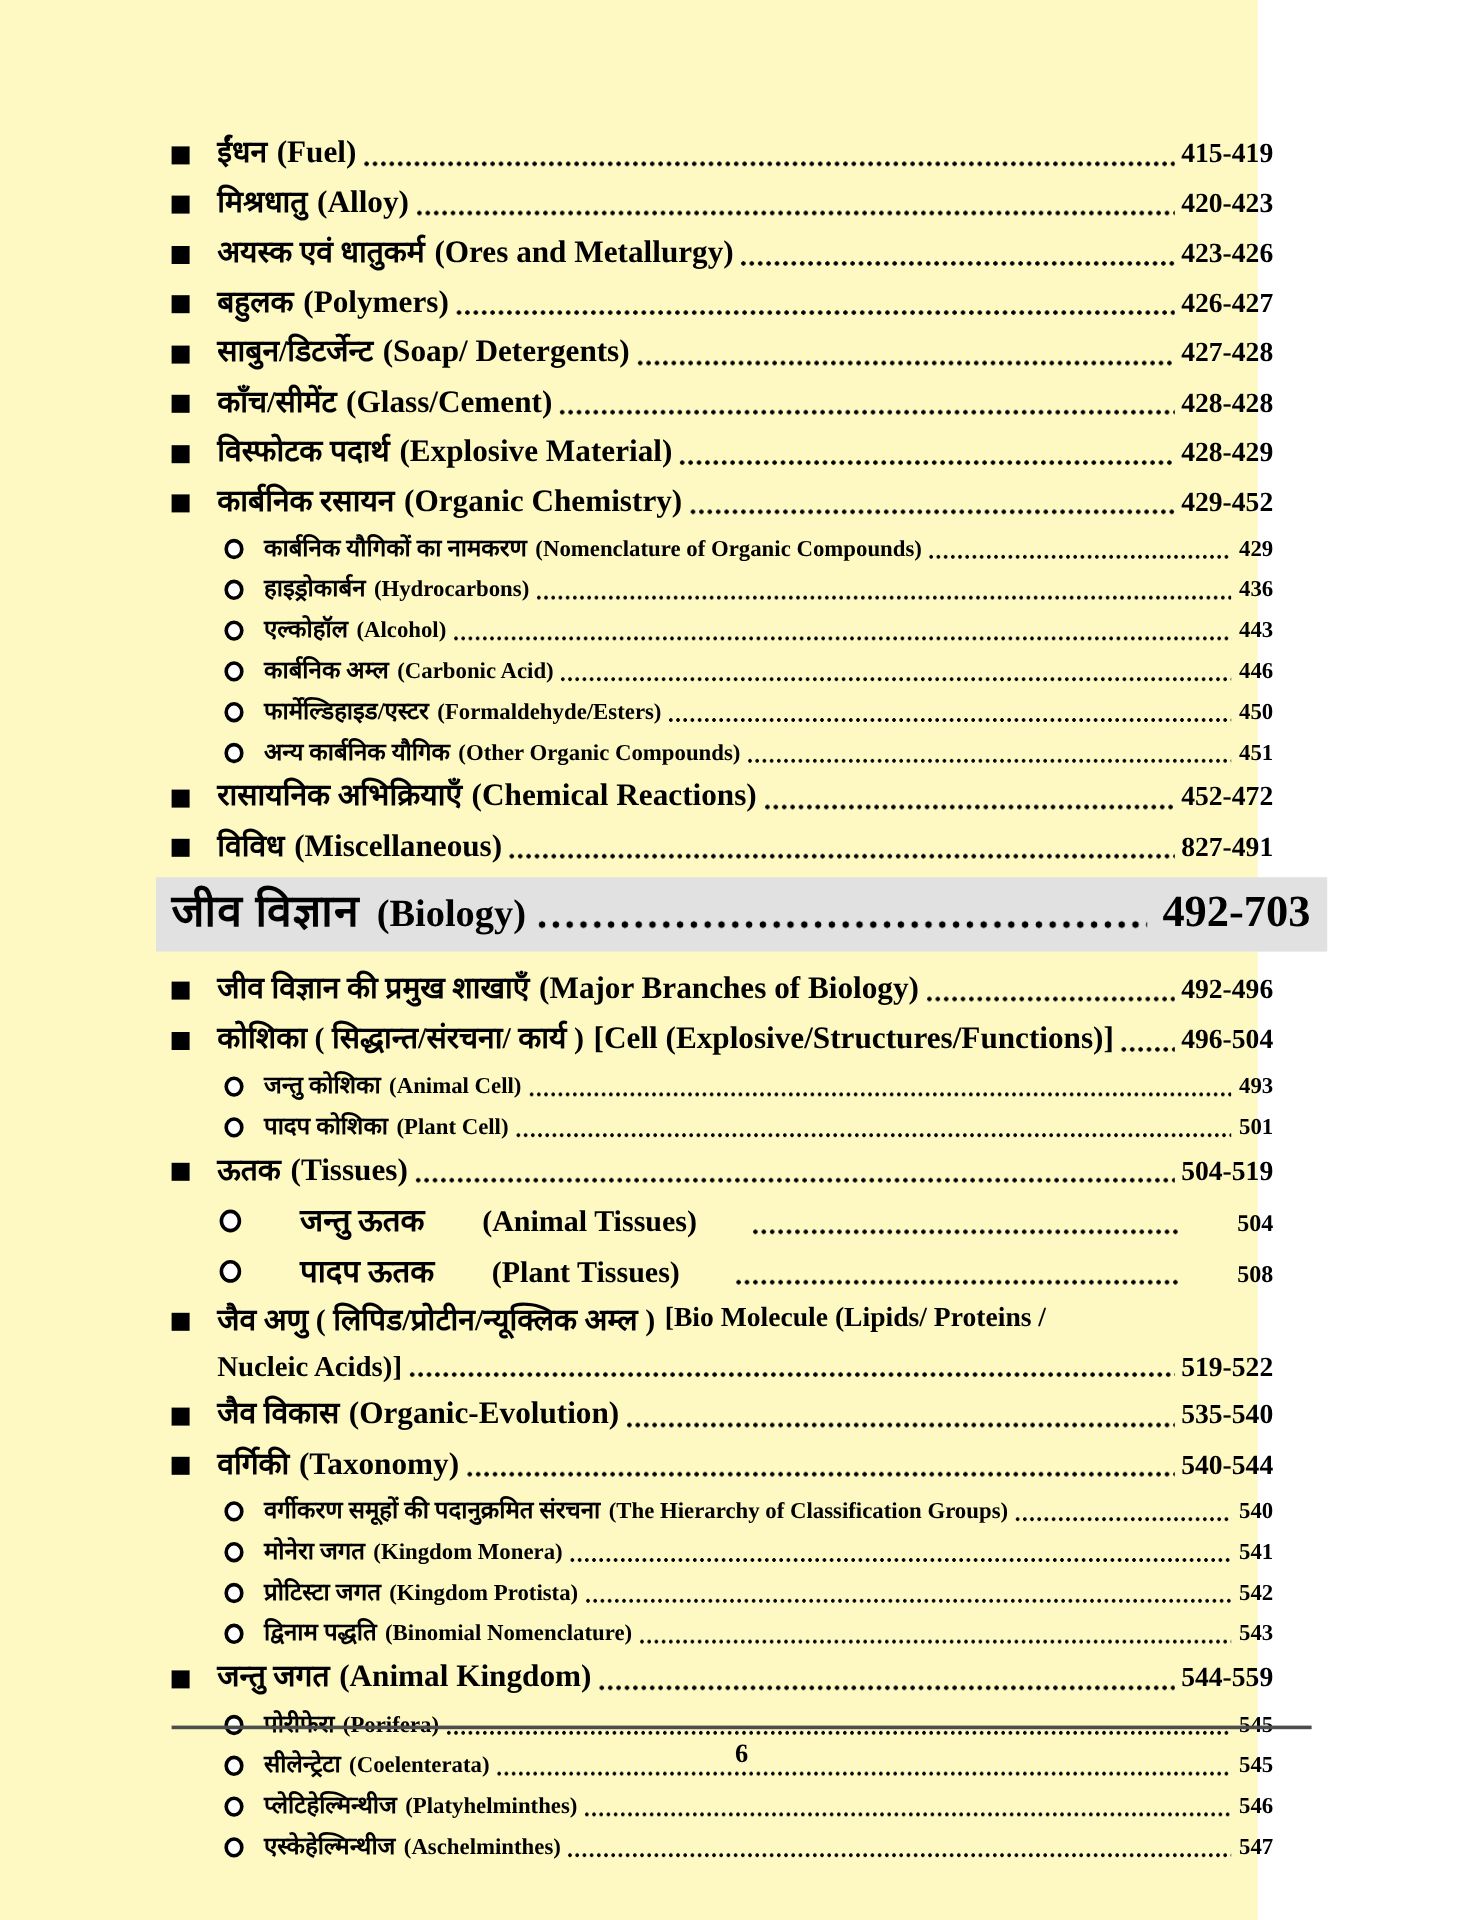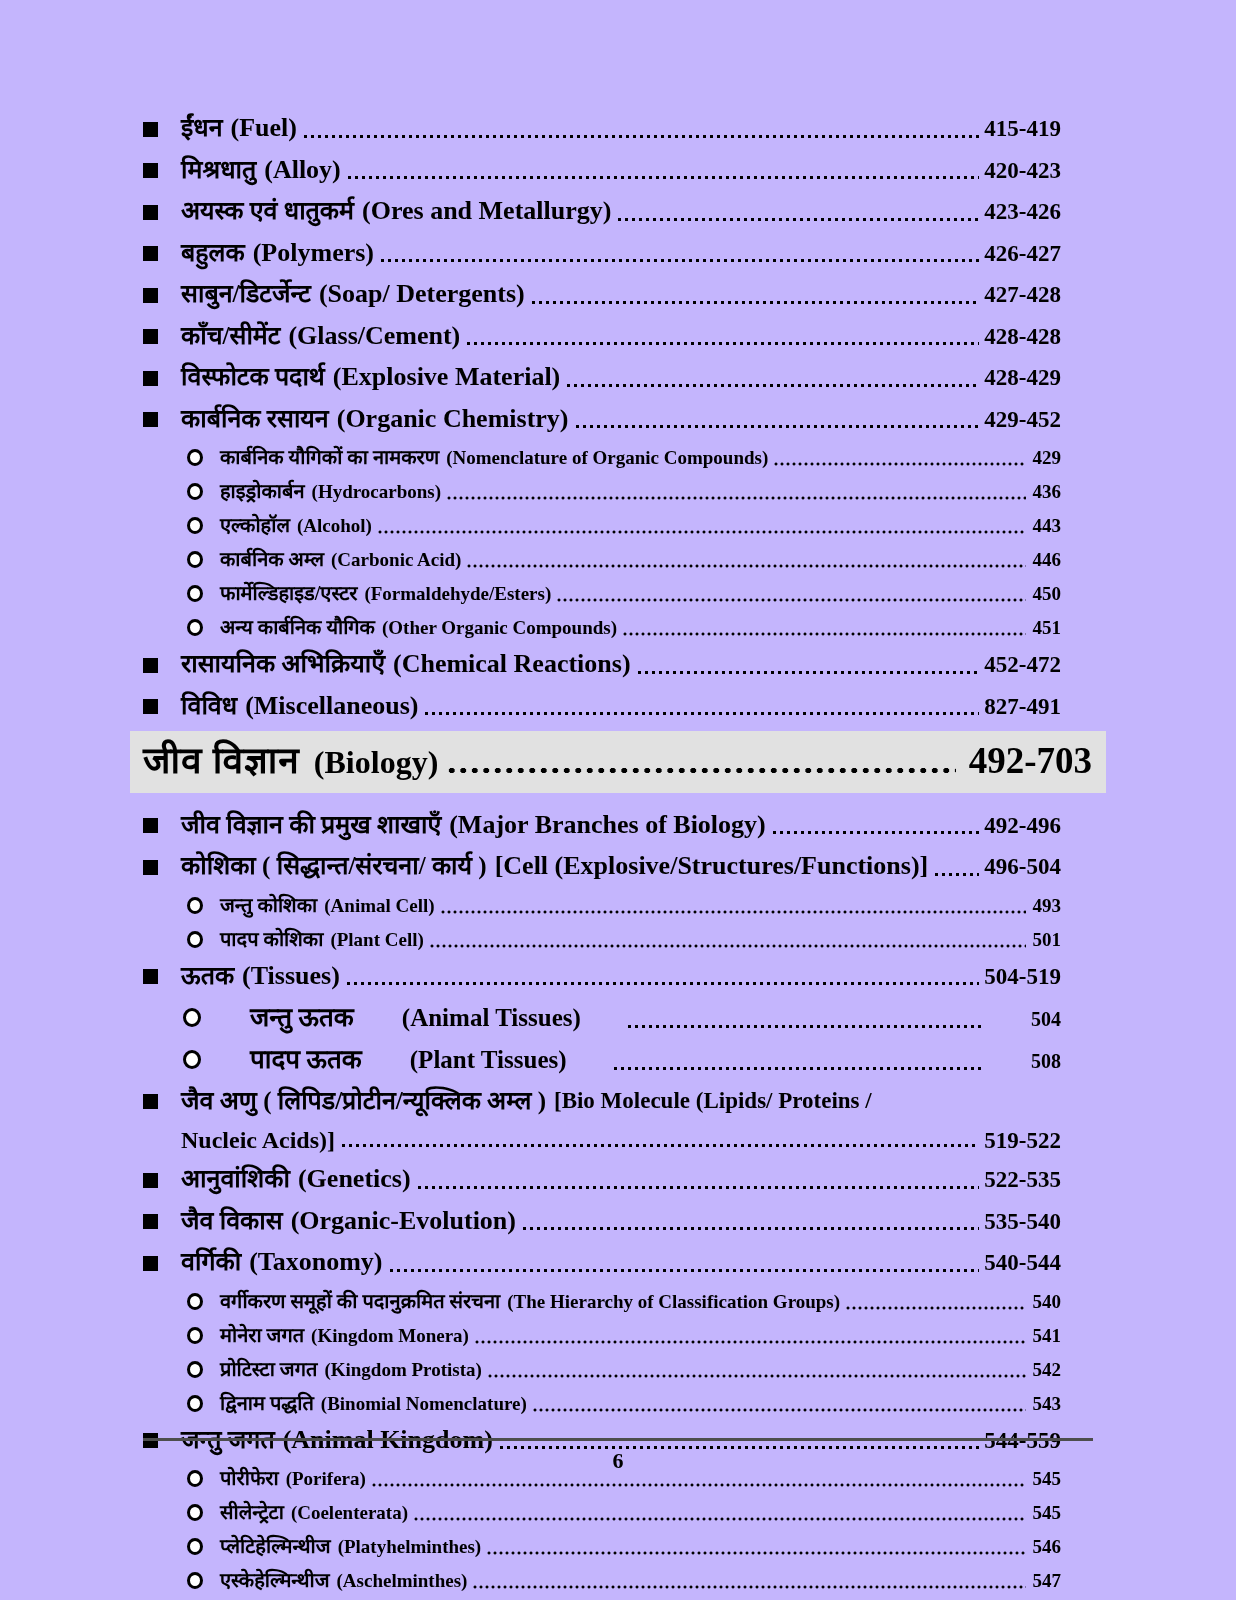--- a/index.html
+++ b/index.html
@@ -1,21 +1,21 @@
 <!DOCTYPE html>
 <html><head>
 <meta charset="utf-8">
 <style>
   html,body{margin:0;padding:0;}
   body{
     width:1236px;height:1600px;background:#ffffff;color:#000;
     font-family:"Liberation Serif","DejaVu Serif",serif;
     overflow:hidden;
   }
-  .page{position:relative;width:1236px;height:1600px;background:#c4b5fd;}
+  .page{position:relative;width:1048px;height:1600px;background:#fef9c3;}
   .content{position:absolute;left:143px;top:112px;width:918px;}
 
   .row{display:flex;align-items:baseline;}
 
   
   .main{margin-bottom:9px;font-weight:bold;}
   .main .hi{font-size:25px;line-height:1.3;white-space:nowrap;}
   .main .en{font-size:26px;margin-left:8px;white-space:nowrap;}
   .main .pg{font-size:23px;margin-left:2px;white-space:nowrap;}
 
@@ -37,21 +37,21 @@
   .subbig .circ{margin-right:9px;width:12px;height:13px;}
 
   
   .hdr{background:#e1e1e1;margin:6px -45px 16px -13px;padding:8px 14px 10px 13px;font-weight:bold;}
   .hdr .hi{font-size:37px;line-height:1.15;white-space:nowrap;letter-spacing:1px;}
   .hdr .en{font-size:32px;margin-left:14px;white-space:nowrap;}
   .hdr .pg{font-size:37px;margin-left:10px;white-space:nowrap;}
 
   
   .wrap{margin-bottom:9px;font-weight:bold;flex-direction:column;align-items:stretch;}
-  .wrap .l1{display:flex;align-items:center;}
+  .wrap .l1{display:flex;align-items:flex-start;}
   .wrap .l2{display:flex;align-items:baseline;padding-left:38px;margin-top:10px;}
   .wrap .hi{font-size:25px;line-height:1.3;white-space:nowrap;}
   .wrap .en{font-size:23px;margin-left:8px;white-space:nowrap;}
   .wrap .en2{font-size:24px;white-space:nowrap;}
   .wrap .pg{font-size:23px;margin-left:2px;white-space:nowrap;}
 
   
   .leader{
     flex:1 1 auto;align-self:flex-end;height:9px;min-width:12px;
     margin:0 3px 4px 5px;
@@ -253,27 +253,20 @@
       <span class="en">[Bio Molecule (Lipids/ Proteins /</span>
     </div>
     <div class="l2">
       <span class="en2">Nucleic Acids)]</span>
       <span class="leader"></span>
       <span class="pg">519-522</span>
     </div>
   </div>
       <div class="row main">
     <span class="sq"></span>
-    <span class="hi">आनुवांशिकी</span>
-    <span class="en">(Genetics)</span>
-    <span class="leader"></span>
-    <span class="pg">522-535</span>
-  </div>
-      <div class="row main">
-    <span class="sq"></span>
     <span class="hi">जैव विकास</span>
     <span class="en">(Organic-Evolution)</span>
     <span class="leader"></span>
     <span class="pg">535-540</span>
   </div>
       <div class="row main">
     <span class="sq"></span>
     <span class="hi">वर्गिकी</span>
     <span class="en">(Taxonomy)</span>
     <span class="leader"></span>

